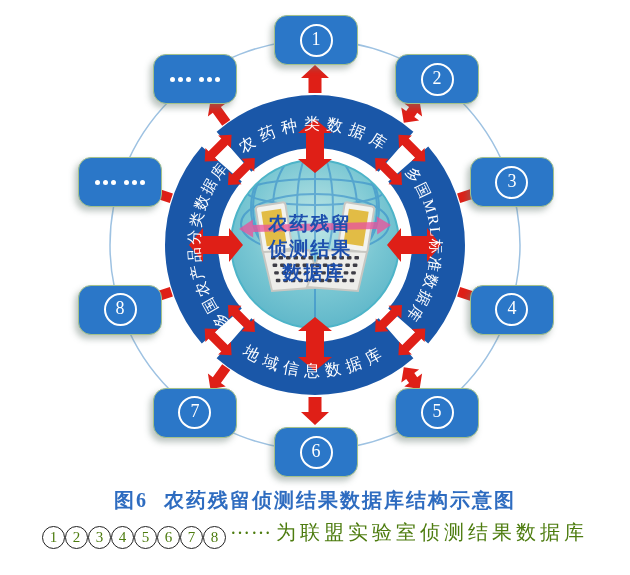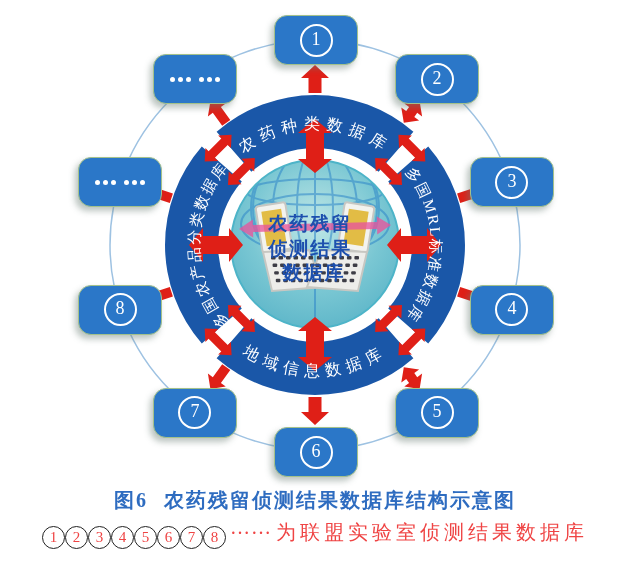--- a/index.html
+++ b/index.html
@@ -14,21 +14,21 @@
   .dots i{display:inline-block;width:5px;height:5px;border-radius:50%;background:#fff;margin:0 1.5px;}
   .dots i:nth-child(4){margin-left:7px;}
   .arcText{fill:#ffffff;font-family:"Liberation Serif",serif;font-size:16px;letter-spacing:6px;}
   .arcText.side{letter-spacing:2px;font-size:15px;}
   .centerText{fill:#1d4fae;font-weight:bold;font-size:19px;letter-spacing:2px;
         font-family:"Liberation Sans",sans-serif;}
   .caption{position:absolute;left:0;top:487px;width:630px;text-align:center;
         font-family:"Liberation Serif",serif;}
   .cap-title{color:#2e6cc0;font-size:20px;font-weight:bold;letter-spacing:2px;line-height:26px;}
   .figno{margin-right:16px;}
-  .cap-note{margin-top:6px;font-size:20px;color:#ef4444;line-height:26px;}
+  .cap-note{margin-top:6px;font-size:20px;color:#4d7c0f;line-height:26px;}
   .ncirc{display:inline-block;width:21px;height:21px;border:1.5px solid #222;border-radius:50%;
         font:400 15px/20px "Liberation Serif",serif;text-align:center;vertical-align:-3px;}
   .dotsraise{position:relative;top:-5px;margin:0 4px;letter-spacing:1px;}
   .nt{letter-spacing:4px;}
 </style>
 </head>
 <body>
 
 <div class="stage" id="stage">
 

